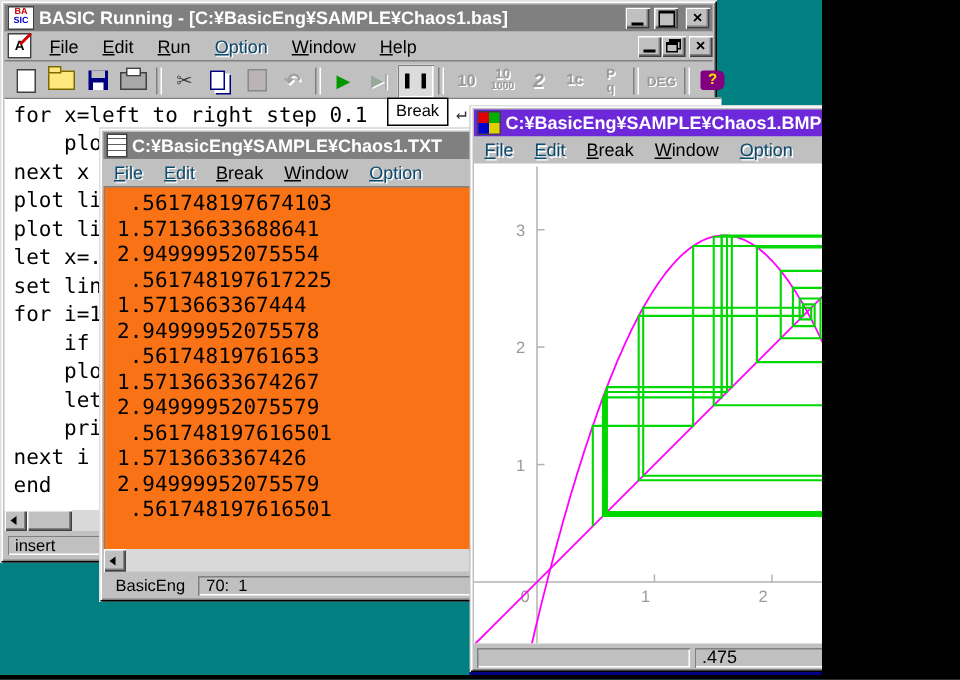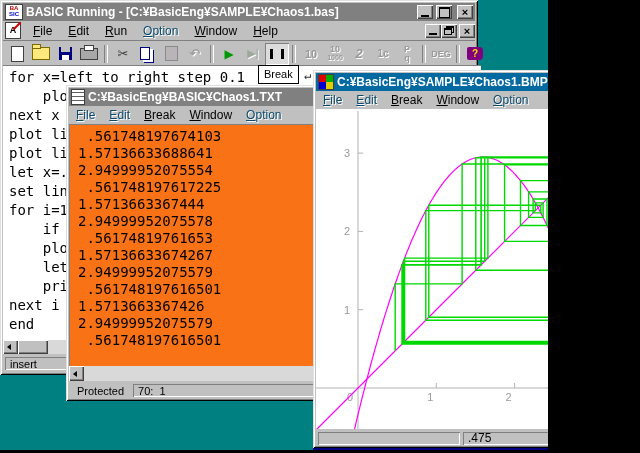--- a/index.html
+++ b/index.html
@@ -4,21 +4,21 @@
 <style>
   html,body{margin:0;padding:0;background:#000;}
   #screen{position:relative;width:548px;height:453px;background:#008080;overflow:hidden;
           font-family:"Liberation Sans",sans-serif;color:#000;}
   .window{position:absolute;background:#c0c0c0;
           box-shadow:inset 1px 1px 0 #dfdfdf,inset -1px -1px 0 #000,
                      inset 2px 2px 0 #fff,inset -2px -2px 0 #808080;}
   .titlebar{position:absolute;left:3px;top:3px;right:3px;height:18px;display:flex;
             align-items:center;padding:0 2px;gap:3px;overflow:hidden;}
   .titlebar.inactive{background:#808080;}
-  .titlebar.active{background:#0369a1;}
+  .titlebar.active{background:#6d28d9;}
   .title-text{color:#fff;font-weight:bold;font-size:12px;white-space:nowrap;flex:1;overflow:hidden;}
   .tb-btn{width:16px;height:14px;background:#c0c0c0;flex:none;position:relative;
           box-shadow:inset 1px 1px 0 #fff,inset -1px -1px 0 #404040,inset -2px -2px 0 #808080;
           display:flex;align-items:center;justify-content:center;}
   .g-min{width:8px;height:9px;border-bottom:2px solid #000;margin-top:-2px;}
   .g-max{width:9px;height:8px;border:1px solid #000;border-top:2px solid #000;}
   .g-close{font-size:11px;font-weight:bold;line-height:10px;}
   .g-restore{position:relative;width:10px;height:9px;}
   .g-restore i{position:absolute;border:1px solid #000;border-top:2px solid #000;background:#c0c0c0;}
   .g-restore i:first-child{left:2px;top:0;width:6px;height:4px;}
@@ -217,37 +217,37 @@
     </div>
     <div class="statusbar" style="left:3px;top:354px;width:472px;height:17px;">
       <span class="panel sunk" style="width:58px;">insert</span>
       <span class="panel sunk" style="flex:1;"></span>
     </div>
   </div>
 
   <div class="window" style="left:66px;top:85px;width:250px;height:316px;z-index:2;">
     <div class="titlebar inactive">
       <span class="txt-doc-icon"></span>
-      <span class="title-text">C:¥BasicEng¥BASIC¥Chaos1.TXT</span>
+      <span class="title-text">C:¥BasicEng¥SAMPLE¥Chaos1.TXT</span>
     </div>
     <div class="menubar small-menu">
         <div class="menu-item disabled"><u>F</u>ile</div>
         <div class="menu-item disabled"><u>E</u>dit</div>
         <div class="menu-item"><u>B</u>reak</div>
         <div class="menu-item"><u>W</u>indow</div>
         <div class="menu-item disabled"><u>O</u>ption</div>
       </div>
     <div class="values"><div class="value-line"> .561748197674103</div><div class="value-line">1.57136633688641</div><div class="value-line">2.94999952075554</div><div class="value-line"> .561748197617225</div><div class="value-line">1.5713663367444</div><div class="value-line">2.94999952075578</div><div class="value-line"> .56174819761653</div><div class="value-line">1.57136633674267</div><div class="value-line">2.94999952075579</div><div class="value-line"> .561748197616501</div><div class="value-line">1.5713663367426</div><div class="value-line">2.94999952075579</div><div class="value-line"> .561748197616501</div></div>
     <div class="hscroll" style="left:3px;top:281px;width:244px;height:15px;">
       <span class="sb-btn">
           <i class="arrow-left"></i>
         </span>
     </div>
     <div class="statusbar" style="left:3px;top:296px;width:244px;height:17px;">
-      <span style="padding:0 6px;">Protected</span>
+      <span style="padding:0 6px;">BasicEng</span>
       <span class="panel sunk" style="flex:1;">70:  1</span>
     </div>
   </div>
 
   <div class="window" style="left:313px;top:70px;width:327px;height:378px;z-index:3;">
     <div class="titlebar active">
       <span class="bmp-color-icon">
           <i></i>
           <i></i>
           <i></i>

